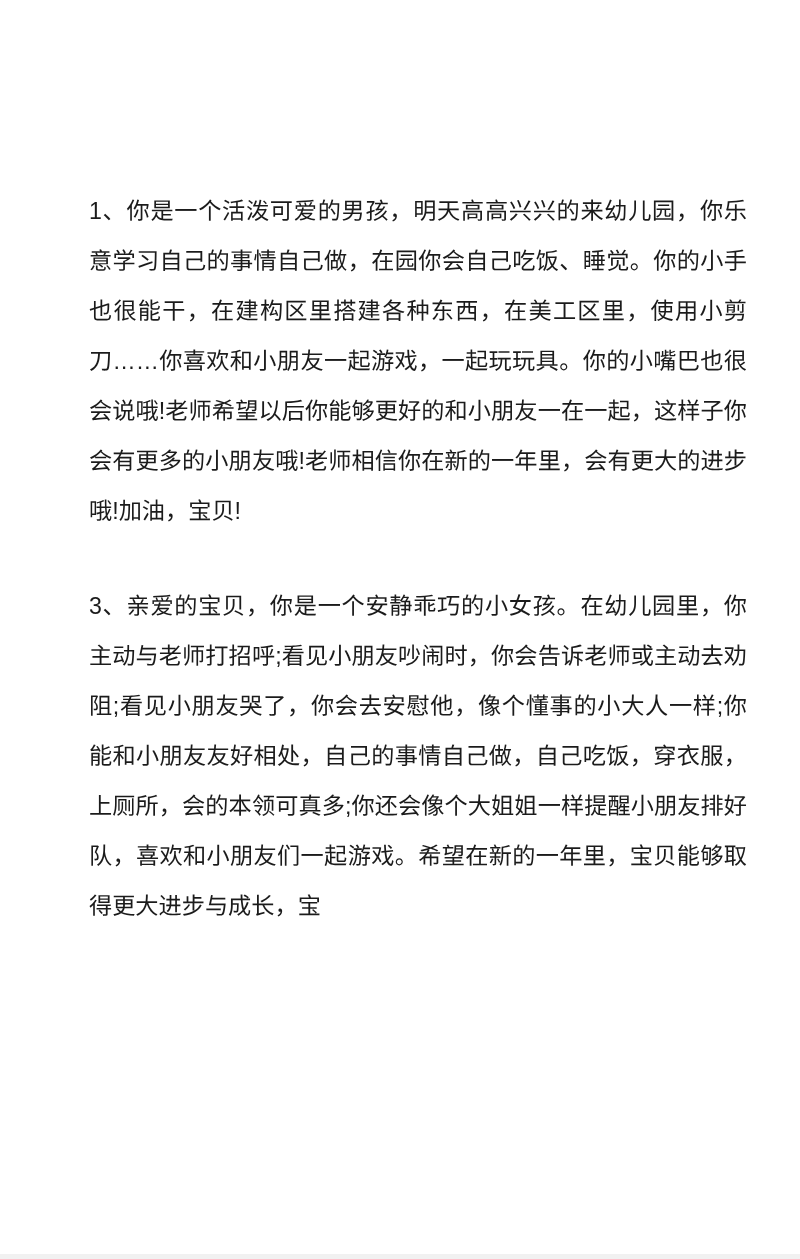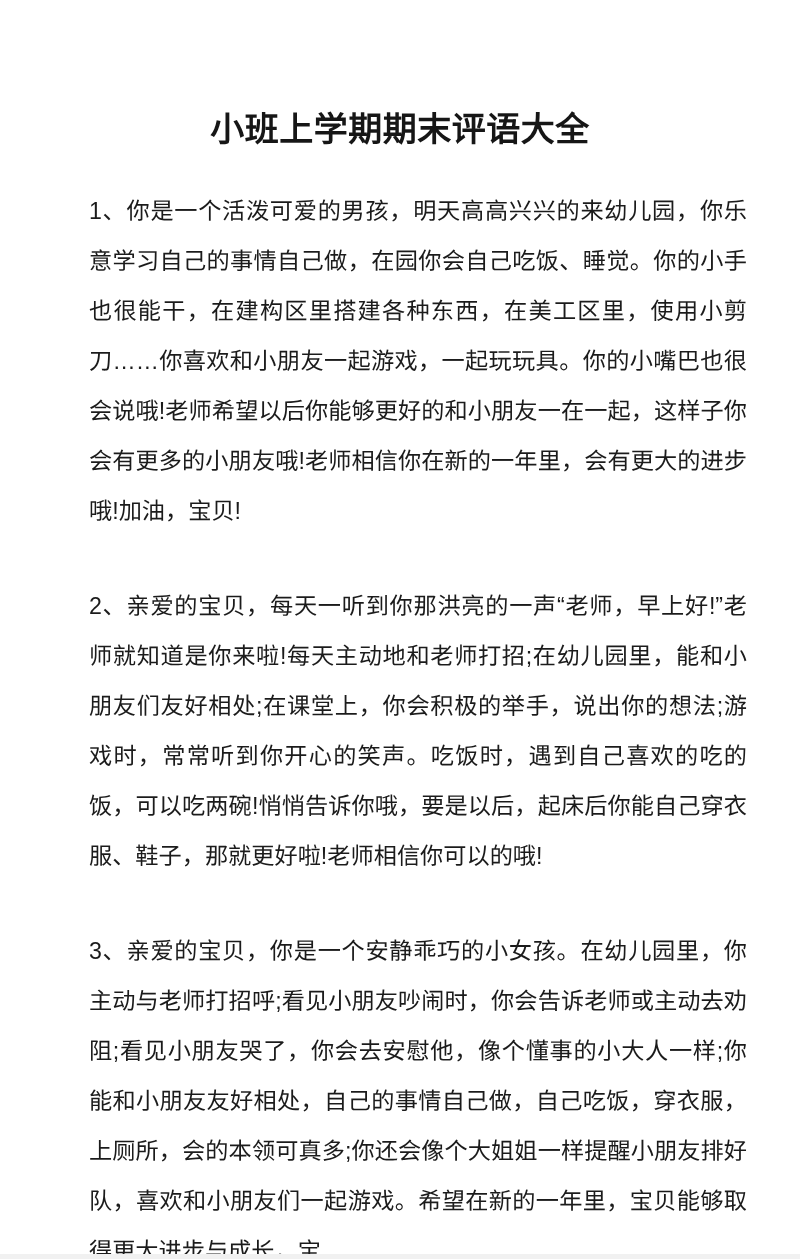--- a/index.html
+++ b/index.html
@@ -63,27 +63,25 @@
   }
   .para:last-child {
     margin-bottom: 0;
   }
 </style>
 </head>
 <body>
 
 <div class="page">
 
-  <h1 class="doc-title">小班上学期期末评语大全</h1>
 
   <div class="body-col">
 
     <p class="para">1、你是一个活泼可爱的男孩，明天高高兴兴的来幼儿园，你乐意学习自己的事情自己做，在园你会自己吃饭、睡觉。你的小手也很能干，在建构区里搭建各种东西，在美工区里，使用小剪刀……你喜欢和小朋友一起游戏，一起玩玩具。你的小嘴巴也很会说哦!老师希望以后你能够更好的和小朋友一在一起，这样子你会有更多的小朋友哦!老师相信你在新的一年里，会有更大的进步哦!加油，宝贝!</p>
 
-    <p class="para">2、亲爱的宝贝，每天一听到你那洪亮的一声“老师，早上好!”老师就知道是你来啦!每天主动地和老师打招;在幼儿园里，能和小朋友们友好相处;在课堂上，你会积极的举手，说出你的想法;游戏时，常常听到你开心的笑声。吃饭时，遇到自己喜欢的吃的饭，可以吃两碗!悄悄告诉你哦，要是以后，起床后你能自己穿衣服、鞋子，那就更好啦!老师相信你可以的哦!</p>
 
     <p class="para">3、亲爱的宝贝，你是一个安静乖巧的小女孩。在幼儿园里，你主动与老师打招呼;看见小朋友吵闹时，你会告诉老师或主动去劝阻;看见小朋友哭了，你会去安慰他，像个懂事的小大人一样;你能和小朋友友好相处，自己的事情自己做，自己吃饭，穿衣服，上厕所，会的本领可真多;你还会像个大姐姐一样提醒小朋友排好队，喜欢和小朋友们一起游戏。希望在新的一年里，宝贝能够取得更大进步与成长，宝</p>
 
   </div>
 
   <div class="page-bottom-edge"></div>
 
 </div>
 
 </body></html>

